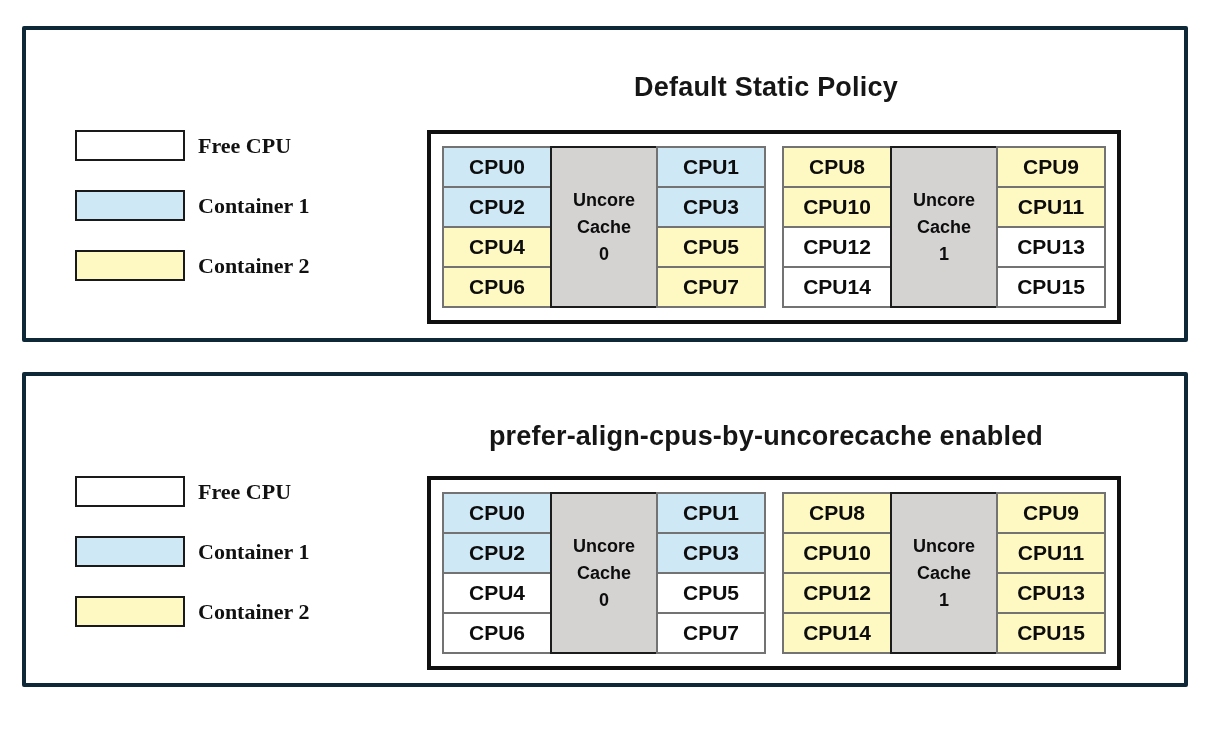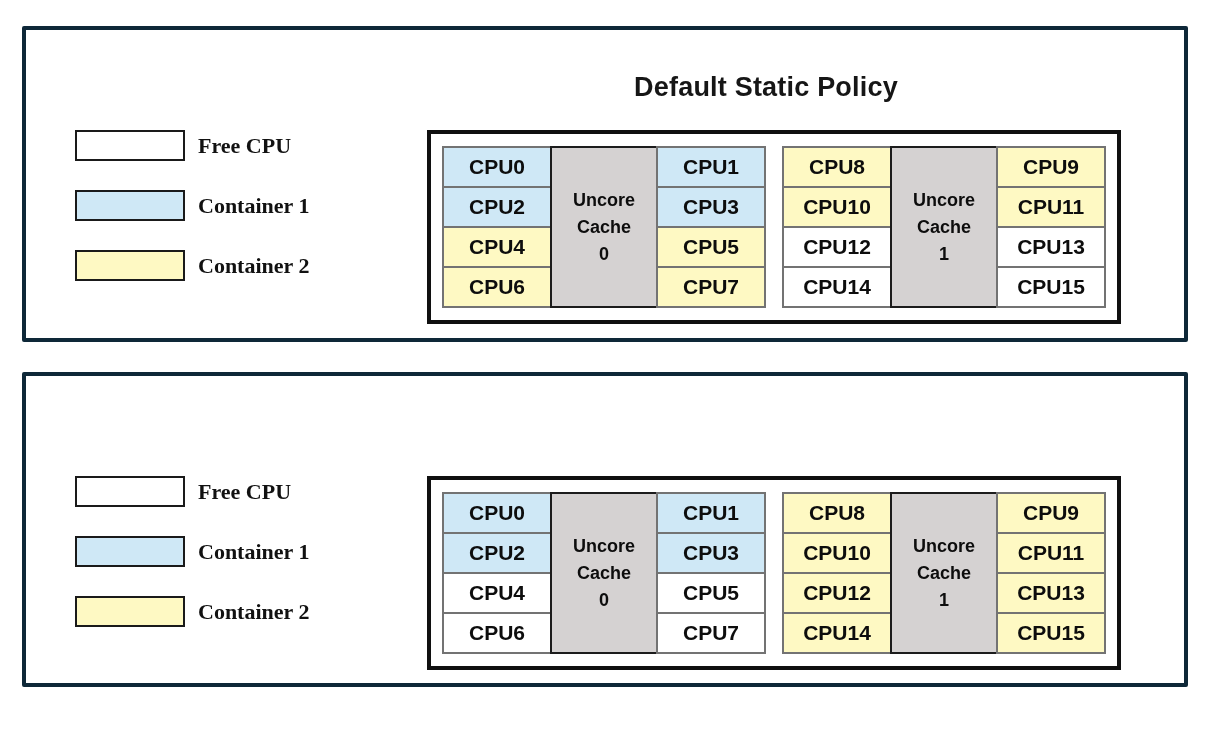--- a/index.html
+++ b/index.html
@@ -109,20 +109,21 @@
         <div class="cell container2">CPU9</div>
         <div class="cell container2">CPU11</div>
         <div class="cell free">CPU13</div>
         <div class="cell free">CPU15</div>
       </div>
     </div>
   </div>
 </div>
 
 <div class="panel panel-2">
+  <div class="panel-title">prefer-align-cpus-by-uncorecache enabled</div>
 
   <div class="legend">
     <div class="legend-row">
       <div class="swatch free"></div>
       <div class="legend-label">Free CPU</div>
     </div>
     <div class="legend-row">
       <div class="swatch container1"></div>
       <div class="legend-label">Container 1</div>
     </div>

